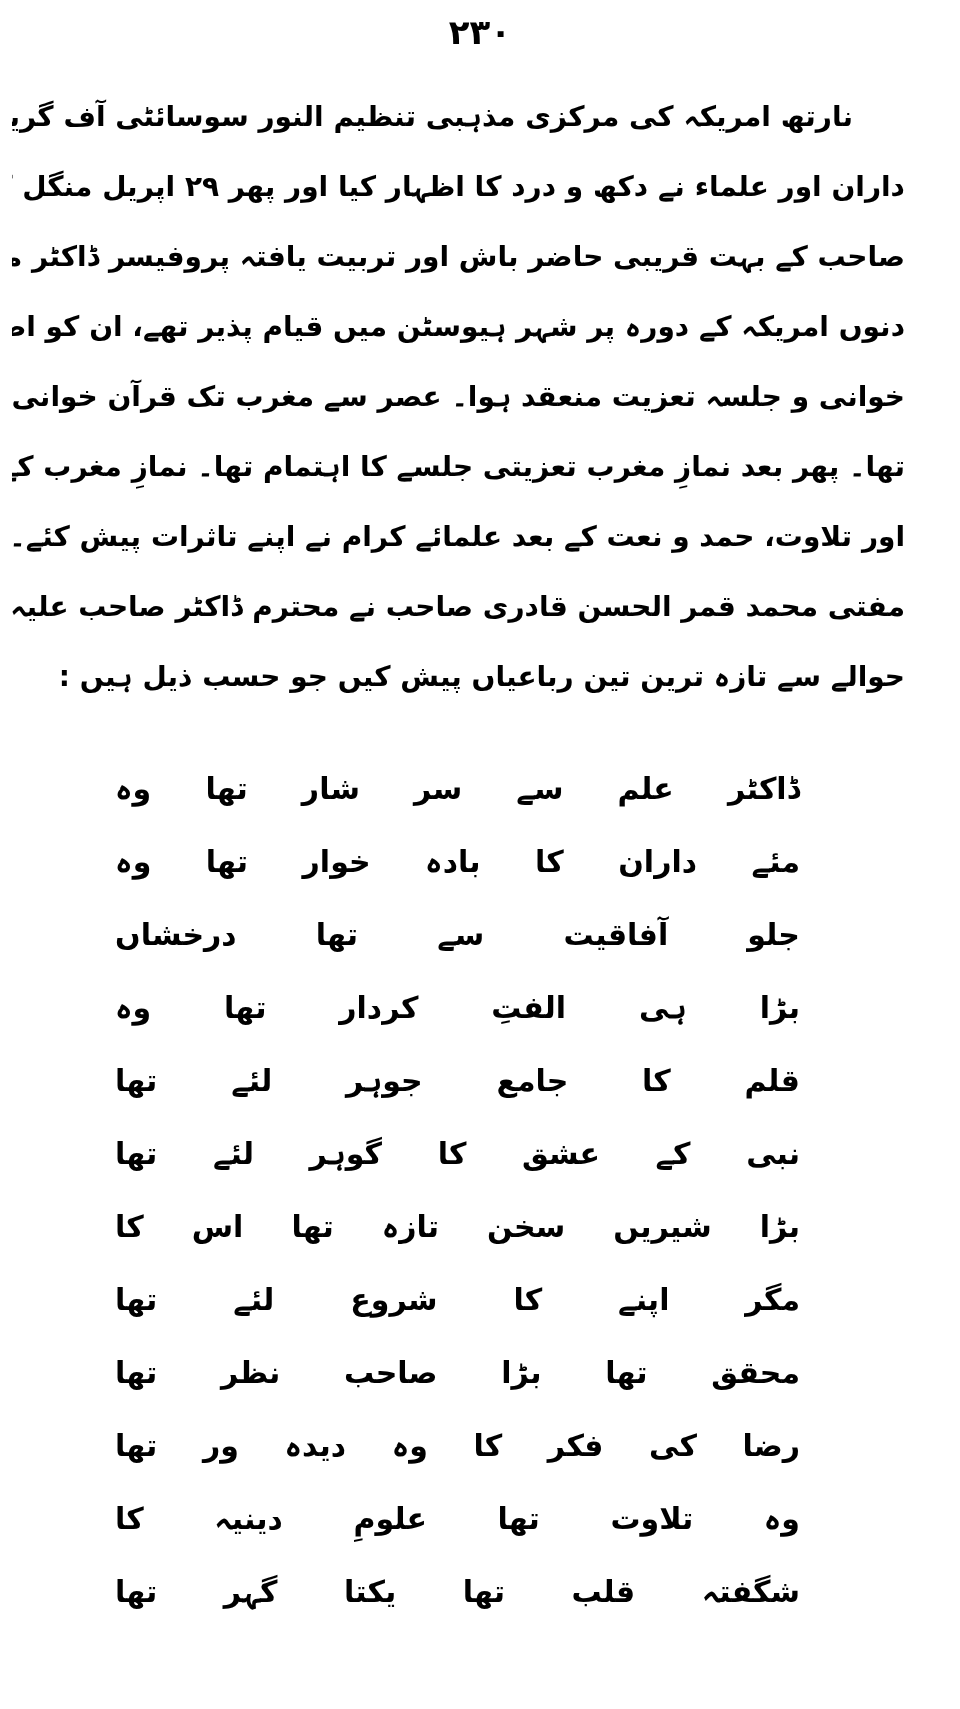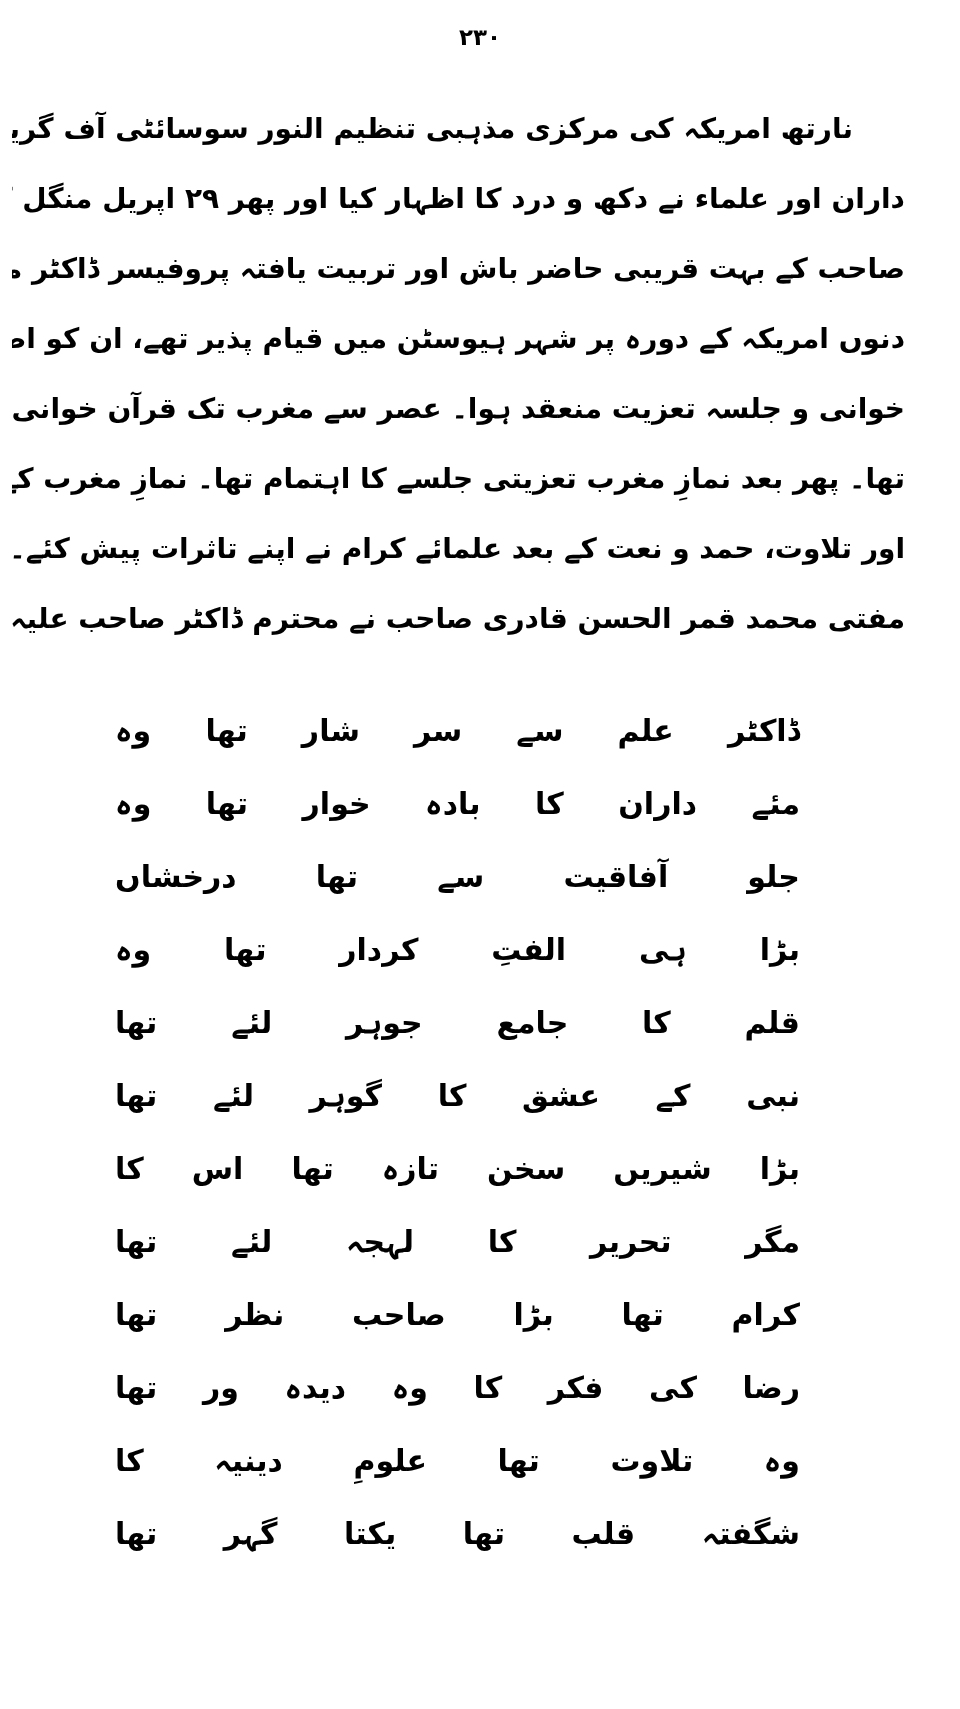--- a/index.html
+++ b/index.html
@@ -15,24 +15,24 @@
     font-family: "DejaVu Sans", sans-serif;
   }
   .page {
     position: relative;
     width: 960px;
     height: 1709px;
     direction: rtl;
     background: #ffffff;
   }
   .page-number {
-    padding-top: 24px;
+    padding-top: 12px;
     height: 56px;
     text-align: center;
-    font-size: 23px;
+    font-size: 34px;
     font-weight: bold;
     letter-spacing: 2px;
   }
   .paragraph {
     margin: 14px 55px 0 12px;
     font-size: 28px;
     font-weight: bold;
   }
   .pline {
     height: 70px;
@@ -73,20 +73,21 @@
 
   <div class="paragraph">
     <div class="pline indent">نارتھ امریکہ کی مرکزی مذہبی تنظیم النور سوسائٹی آف گریٹ ہیوسٹن کے ذمہ</div>
     <div class="pline">داران اور علماء نے دکھ و درد کا اظہار کیا اور پھر ۲۹ اپریل منگل کو ڈاکٹر مسعود احمد</div>
     <div class="pline">صاحب کے بہت قریبی حاضر باش اور تربیت یافتہ پروفیسر ڈاکٹر مجید اللہ قادری جوان</div>
     <div class="pline">دنوں امریکہ کے دورہ پر شہر ہیوسٹن میں قیام پذیر تھے، ان کو اطلاع دی گئی اور قرآن</div>
     <div class="pline">خوانی و جلسہ تعزیت منعقد ہوا۔ عصر سے مغرب تک قرآن خوانی کا اہتمام کیا گیا</div>
     <div class="pline">تھا۔ پھر بعد نمازِ مغرب تعزیتی جلسے کا اہتمام تھا۔ نمازِ مغرب کے بعد پروگرام شروع ہوا</div>
     <div class="pline">اور تلاوت، حمد و نعت کے بعد علمائے کرام نے اپنے تاثرات پیش کئے۔ حضرت مولانا</div>
     <div class="pline">مفتی محمد قمر الحسن قادری صاحب نے محترم ڈاکٹر صاحب علیہ الرحمۃ کی ذات کے</div>
+    <div class="pline last">حوالے سے تازہ ترین تین رباعیاں پیش کیں جو حسب ذیل ہیں :</div>
   </div>
 
   <div class="verses" id="verses">
       <div class="verse-line">
         <span class="verse-word">ڈاکٹر</span>
         <span class="verse-word">علم</span>
         <span class="verse-word">سے</span>
         <span class="verse-word">سر</span>
         <span class="verse-word">شار</span>
         <span class="verse-word">تھا</span>
@@ -137,28 +138,28 @@
         <span class="verse-word">بڑا</span>
         <span class="verse-word">شیریں</span>
         <span class="verse-word">سخن</span>
         <span class="verse-word">تازہ</span>
         <span class="verse-word">تھا</span>
         <span class="verse-word">اس</span>
         <span class="verse-word">کا</span>
       </div>
       <div class="verse-line">
         <span class="verse-word">مگر</span>
-        <span class="verse-word">تحریر</span>
+        <span class="verse-word">اپنے</span>
         <span class="verse-word">کا</span>
-        <span class="verse-word">لہجہ</span>
+        <span class="verse-word">شروع</span>
         <span class="verse-word">لئے</span>
         <span class="verse-word">تھا</span>
       </div>
       <div class="verse-line">
-        <span class="verse-word">کرام</span>
+        <span class="verse-word">محقق</span>
         <span class="verse-word">تھا</span>
         <span class="verse-word">بڑا</span>
         <span class="verse-word">صاحب</span>
         <span class="verse-word">نظر</span>
         <span class="verse-word">تھا</span>
       </div>
       <div class="verse-line">
         <span class="verse-word">رضا</span>
         <span class="verse-word">کی</span>
         <span class="verse-word">فکر</span>

